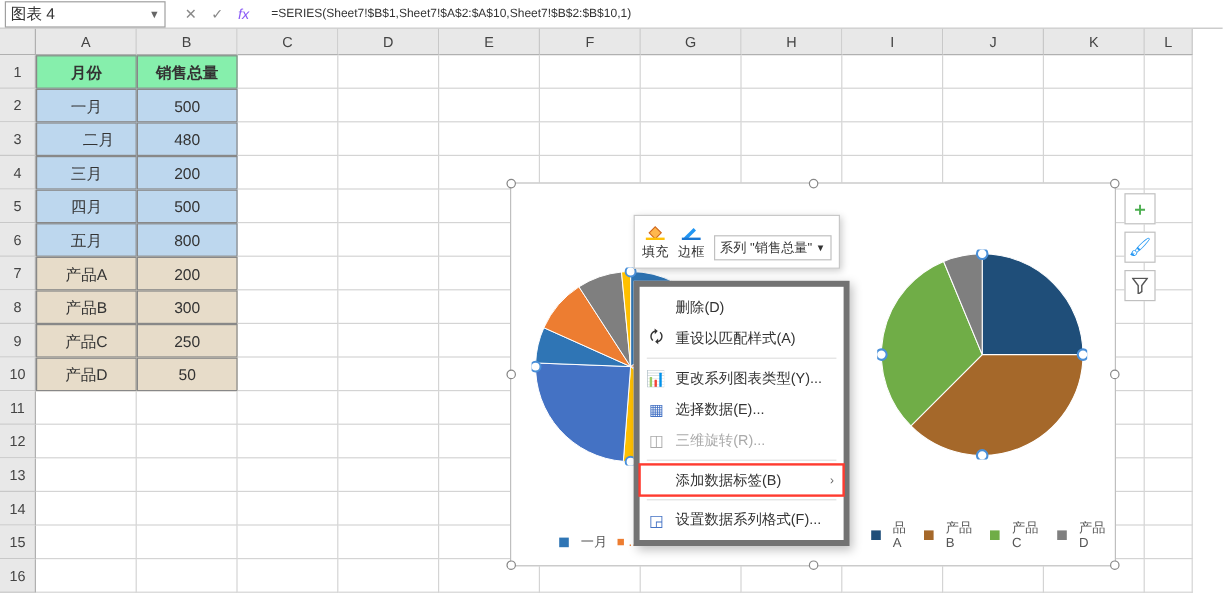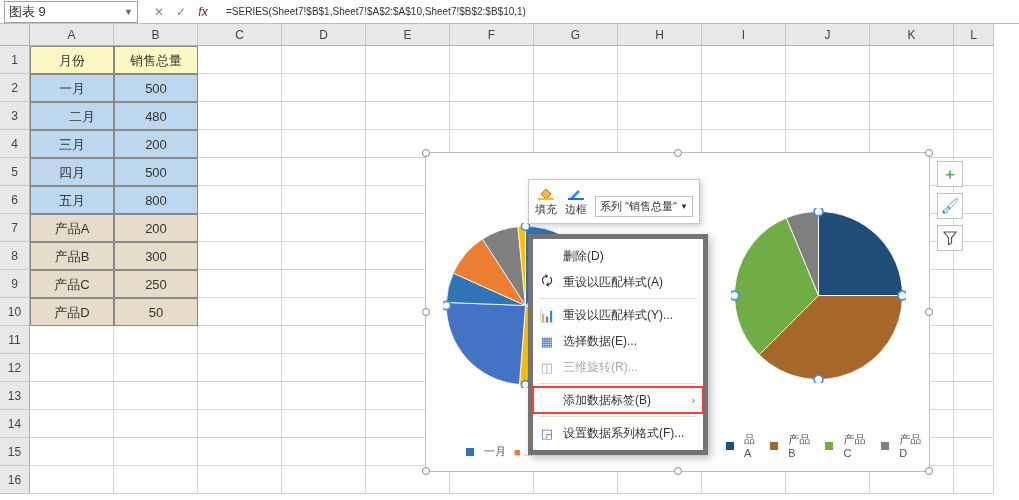--- a/index.html
+++ b/index.html
@@ -2,32 +2,32 @@
 <html><head>
 <meta charset="utf-8">
 <style>
 *{box-sizing:border-box;margin:0;padding:0}
 body{font-family:"Microsoft YaHei",Arial,sans-serif;font-size:12px;color:#333;background:#fff;width:1019px;height:500px;overflow:hidden;position:relative}
 .formula-bar{display:flex;align-items:center;height:24px;border-bottom:1px solid #c0c0c0;background:#fff}
 .name-box{width:134px;height:22px;border:1px solid #a0a0a0;margin:1px 4px;padding:0 4px;display:flex;align-items:center;justify-content:space-between;font-size:13px}
 .name-box .dd{font-size:9px;color:#666}
 .fb-btns{display:flex;gap:4px;padding:0 8px}
 .fb-btn{width:18px;text-align:center;color:#888}
-.fx{font-style:italic;color:#7f1d1d}
+.fx{font-style:italic;color:#8b5cf6}
 .formula-input{flex:1;padding:0 6px;font-size:10px;height:22px;line-height:22px}
 .grid-area{position:relative;display:flex;height:476px}
 .corner{width:30px;height:22px;background:#e8e8e8;border-right:1px solid #b0b0b0;border-bottom:1px solid #b0b0b0;position:absolute;left:0;top:0}
 .col-headers{position:absolute;left:30px;top:0;display:flex;height:22px}
 .col-h{background:#e8e8e8;border-right:1px solid #c8c8c8;border-bottom:1px solid #b0b0b0;text-align:center;line-height:22px;font-size:12px;color:#444}
 .row-headers{position:absolute;left:0;top:22px;width:30px}
 .row-h{height:28px;background:#e8e8e8;border-right:1px solid #b0b0b0;border-bottom:1px solid #c8c8c8;text-align:center;line-height:28px;font-size:12px;color:#444}
 .cells{position:absolute;left:30px;top:22px}
 .row{display:flex;height:28px}
 .cell{border-right:1px solid #d4d4d4;border-bottom:1px solid #d4d4d4;height:28px;line-height:28px;text-align:center;font-size:13px;overflow:hidden}
-.hdr{background:#fef9c3;font-weight:normal;border:1px solid #888}
+.hdr{background:#86efac;font-weight:bold;border:1px solid #888}
 .blue{background:#bdd7ee}
 .tan{background:#e7dcc9}
 .bord{border:1px solid #888}
 .chart-box{position:absolute;left:425px;top:128px;width:505px;height:320px;border:1px solid #bfbfbf;background:#fff}
 .handle{position:absolute;width:8px;height:8px;background:#fff;border:1px solid #888;border-radius:50%}
 .h-tl{left:-4px;top:-4px}.h-tr{right:-4px;top:-4px}.h-bl{left:-4px;bottom:-4px}.h-br{right:-4px;bottom:-4px}
 .h-tm{left:50%;top:-4px;margin-left:-4px}.h-bm{left:50%;bottom:-4px;margin-left:-4px}
 .h-ml{left:-4px;top:50%;margin-top:-4px}.h-mr{right:-4px;top:50%;margin-top:-4px}
 .pie{position:absolute}
 .pie1{left:17px;top:70px;width:165px;height:165px}
@@ -48,21 +48,21 @@
 .ctx-item .arrow{position:absolute;right:8px;font-size:10px;color:#666}
 .ctx-sep{height:1px;background:#e0e0e0;margin:3px 6px}
 .ctx-item.hl{outline:2px solid #ff3b30;outline-offset:-1px}
 .paint-ico{width:16px;height:14px}
 </style>
 </head>
 <body>
 
 <div class="formula-bar">
   <div class="name-box">
-    <span>图表 9</span>
+    <span>图表 4</span>
     <span class="dd">▼</span>
   </div>
   <div class="fb-btns">
     <span class="fb-btn">✕</span>
     <span class="fb-btn">✓</span>
     <span class="fb-btn fx">fx</span>
   </div>
   <div class="formula-input">=SERIES(Sheet7!$B$1,Sheet7!$A$2:$A$10,Sheet7!$B$2:$B$10,1)</div>
 </div>
 
@@ -419,21 +419,21 @@
     <div class="ctx-item">
         <span>删除(D)</span>
       </div>
     <div class="ctx-item">
         <span class="ico">🗘</span>
         <span>重设以匹配样式(A)</span>
       </div>
     <div class="ctx-sep"></div>
     <div class="ctx-item">
         <span class="ico" style="color:#4472c4">📊</span>
-        <span>重设以匹配样式(Y)...</span>
+        <span>更改系列图表类型(Y)...</span>
       </div>
     <div class="ctx-item">
         <span class="ico" style="color:#4472c4">▦</span>
         <span>选择数据(E)...</span>
       </div>
     <div class="ctx-item disabled">
         <span class="ico">◫</span>
         <span>三维旋转(R)...</span>
       </div>
     <div class="ctx-sep"></div>

